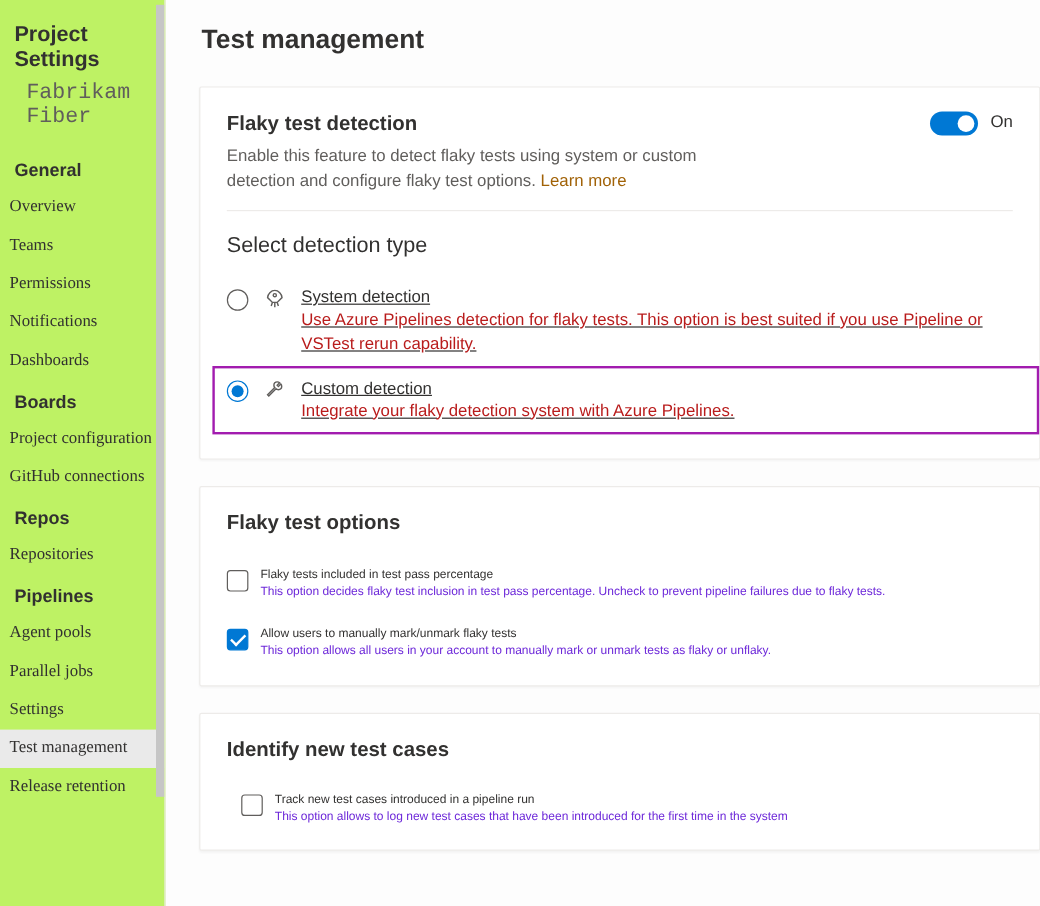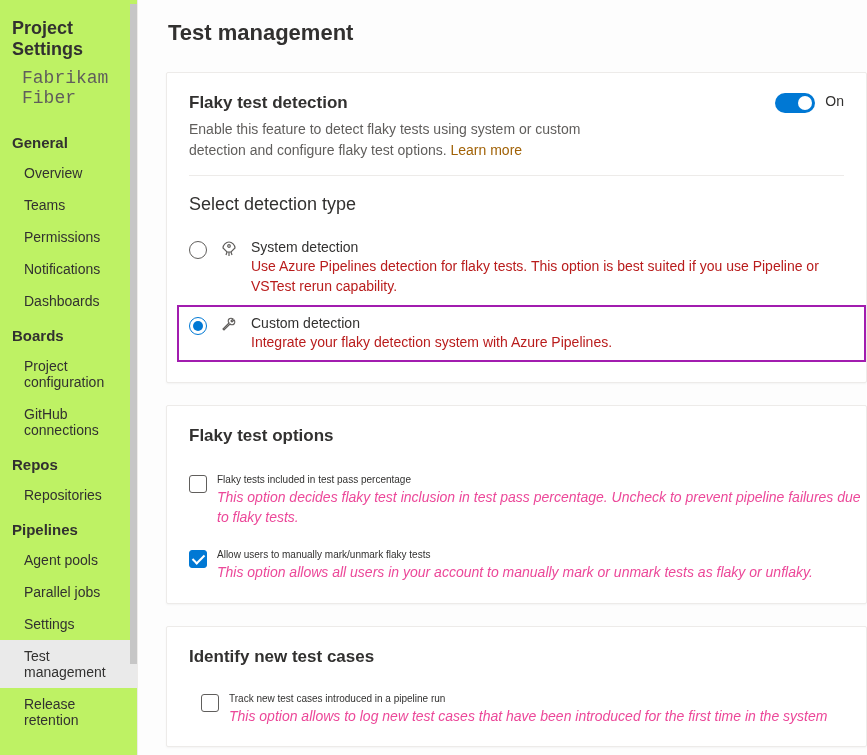--- a/index.html
+++ b/index.html
@@ -42,24 +42,25 @@
       color: #605e5c;
       padding: 2px 12px 16px 22px;
       font-family: Liberation Mono, monospace;
     }
     .sidebar-section-header {
       font-size: 15px;
       font-weight: 600;
       padding: 10px 12px 6px 12px;
     }
     .sidebar-item {
-      padding: 8px 24px;
-      font-size: 14px;
-      color: #323130;
-      cursor: pointer;
+      padding: 8px 8px;
+      font-size: 14px;
+      color: #323130;
+      cursor: pointer;
+      font-family: Liberation Serif, serif;
     }
     .sidebar-item.selected {
       background: #eaeaea;
     }
     .main {
       flex: 1;
       padding: 20px 0 0 28px;
       overflow-y: auto;
       background: #fdfdfd;
     }
@@ -171,21 +172,21 @@
       position: absolute;
       top: 3px;
       left: 3px;
     }
     .radio-icon {
       width: 16px;
       flex-shrink: 0;
       margin-top: 2px;
       color: #605e5c;
     }
-    .radio-text { flex: 1; }
+    .radio-text { flex: 1; text-decoration: underline; }
     .radio-title {
       font-size: 14px;
       color: #323130;
       margin-bottom: 1px;
     }
     .radio-desc {
       font-size: 14px;
       color: #b91c1c;
       line-height: 1.45;
     }
@@ -221,24 +222,23 @@
       border-width: 0 2px 2px 0;
       transform: rotate(45deg);
     }
     .checkbox-text { flex: 1; }
     .checkbox-title {
       font-size: 10px;
       color: #323130;
       margin-bottom: 2px;
     }
     .checkbox-desc {
-      font-size: 14px;
-      color: #ec4899;
+      font-size: 10px;
+      color: #6d28d9;
       line-height: 1.45;
-      font-style: italic;
     }
     .checkbox-indent {
       padding-left: 12px;
     }
   </style>
 </head>
 <body>
 
 <div class="sidebar">
   <div class="sidebar-scrollbar"></div>

